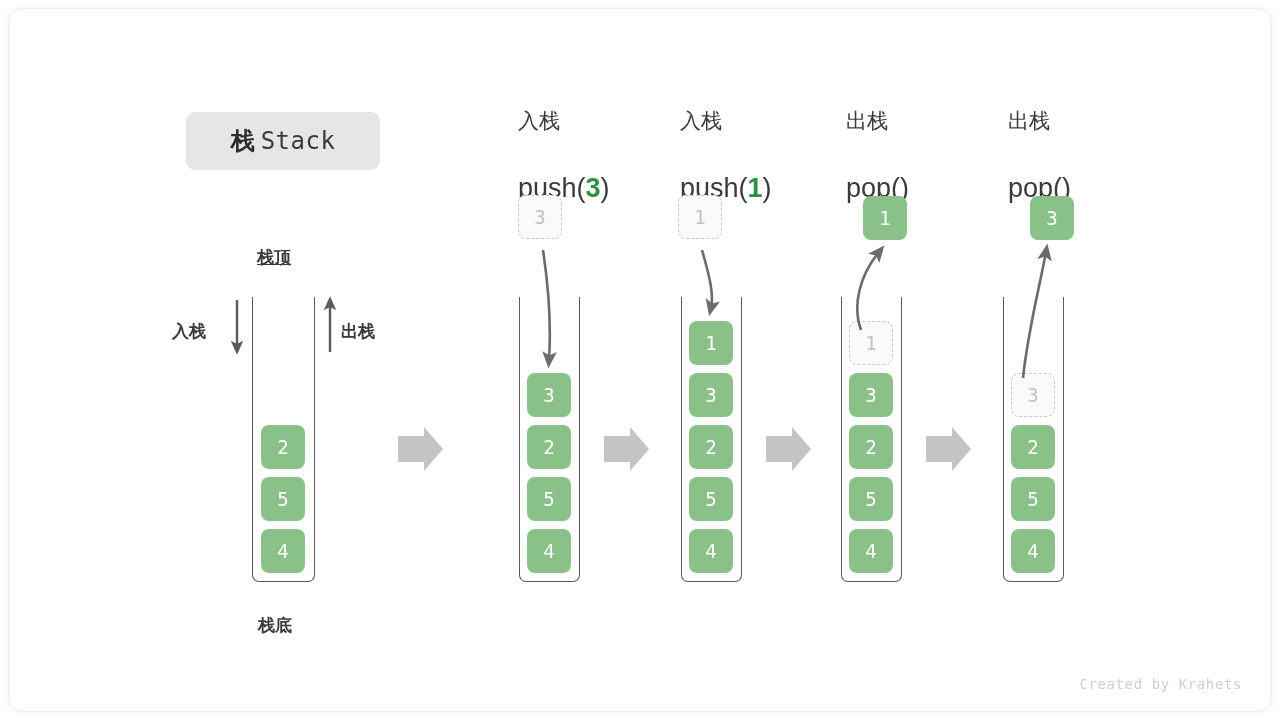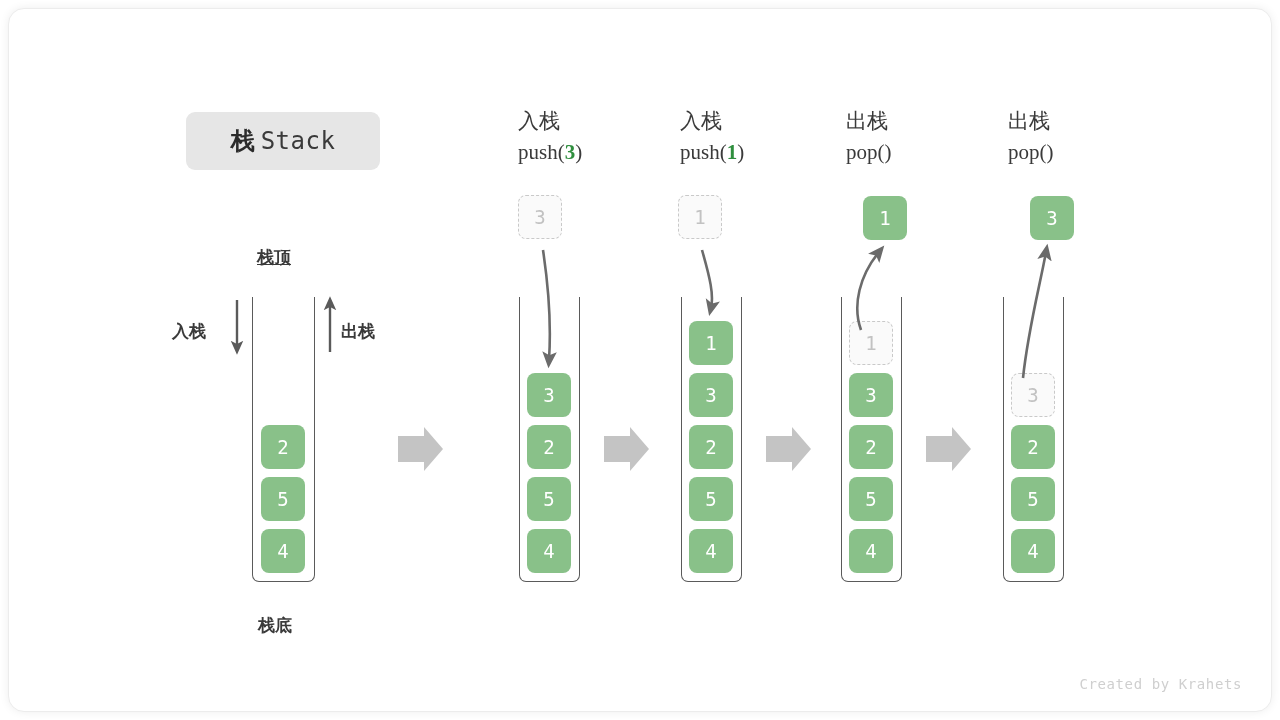--- a/index.html
+++ b/index.html
@@ -75,24 +75,25 @@
   }
   .col-head .ch {
     display: block;
     font-family: "Liberation Sans", "DejaVu Sans", sans-serif;
     font-size: 21px;
     color: #3a3a3a;
     line-height: 30px;
   }
   .col-head .code {
     display: block;
-    font-family: Liberation Serif, serif;
-    font-size: 21px;
+    font-family: Liberation Sans, sans-serif;
+    font-size: 27px;
     color: #3a3a3a;
     line-height: 32px;
+    margin-top: 36px;
   }
   .col-head .code .num {
     color: #2f8f3e;
     font-weight: bold;
   }
 
   
   .stack {
     position: absolute;
     box-sizing: border-box;

